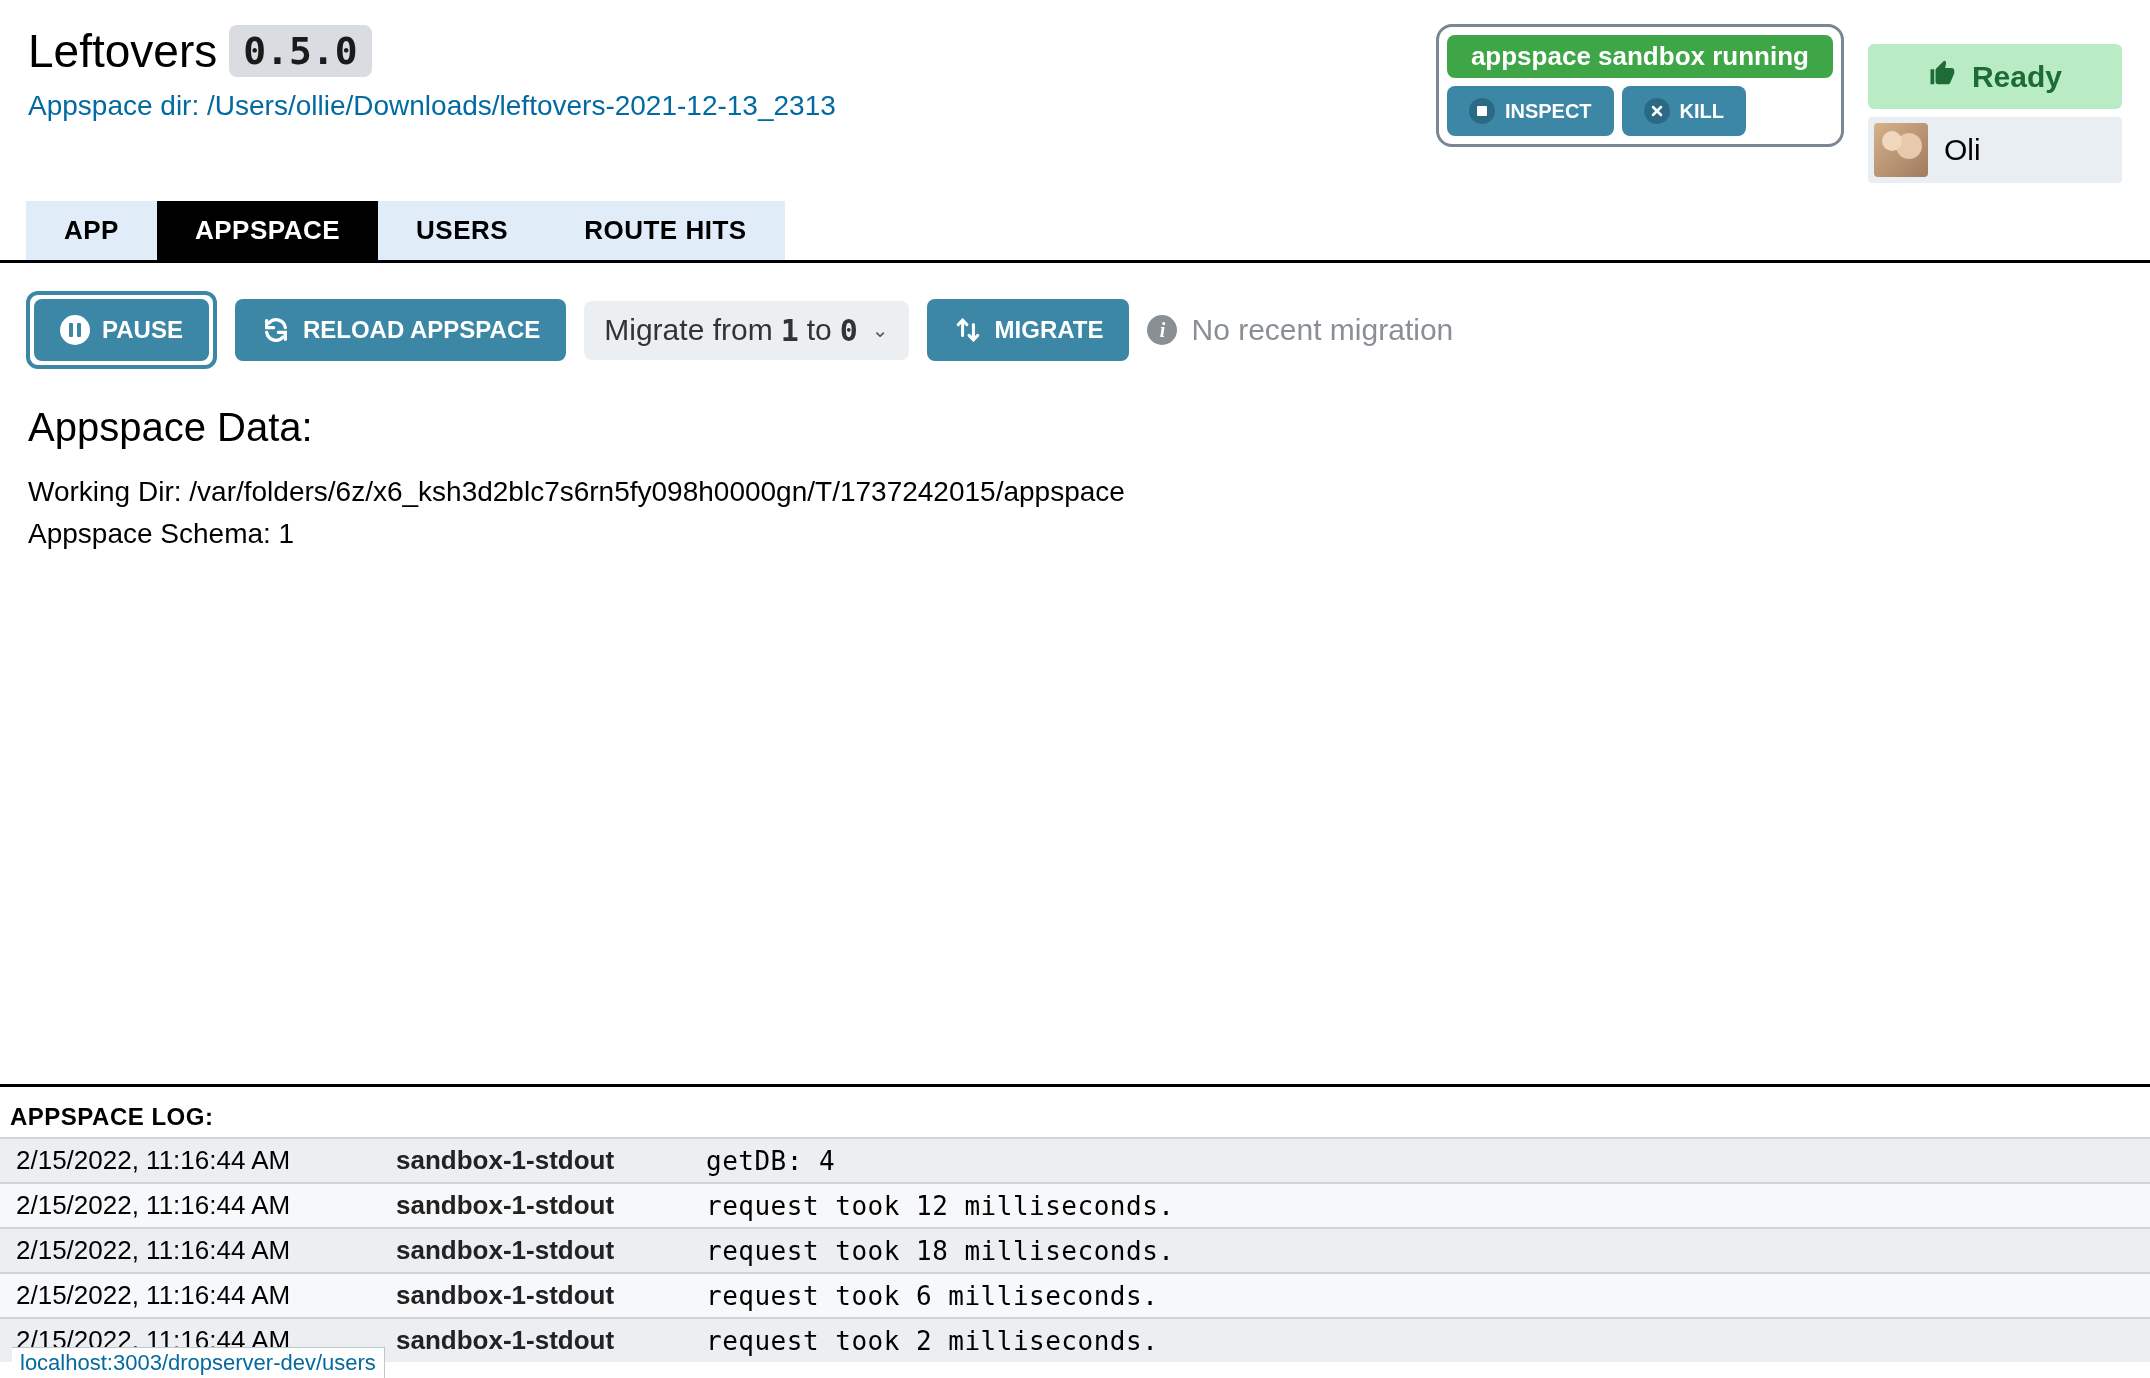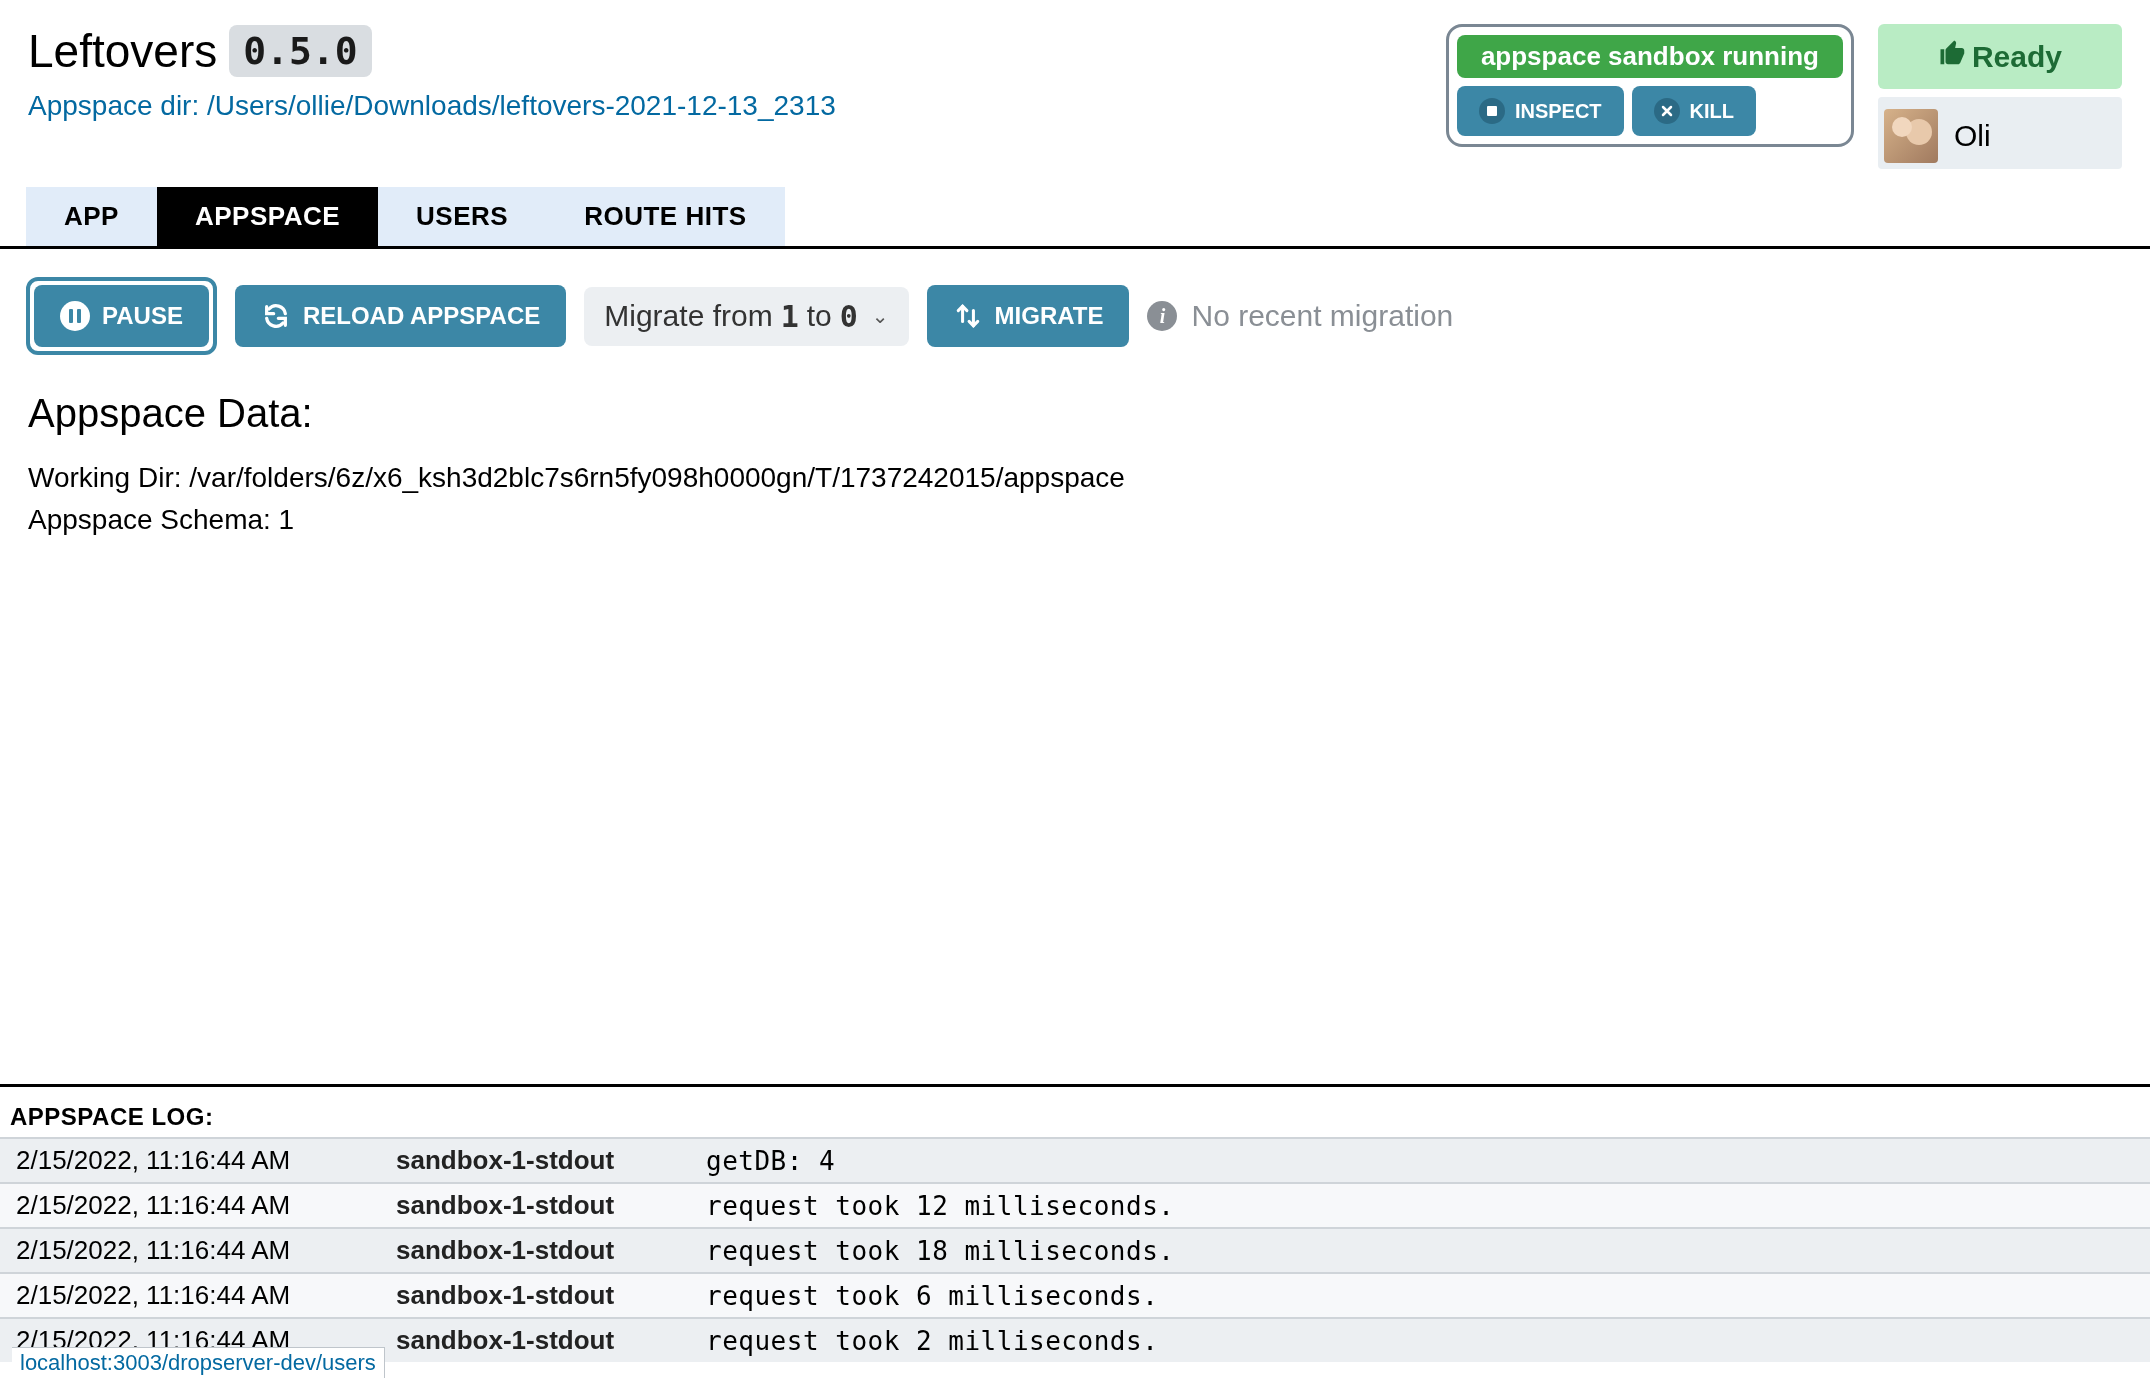--- a/index.html
+++ b/index.html
@@ -82,28 +82,29 @@
   .ready-badge {
     background: #b9ecc4;
     color: #1d6b35;
     border-radius: 6px;
     padding: 14px 60px;
     font-weight: 600;
     font-size: 30px;
     display: flex;
     align-items: center;
     justify-content: center;
-    gap: 4px;
+    gap: 14px;
+    margin-top: 20px;
   }
   .user-chip {
     background: #e9eef2;
     border-radius: 4px;
     display: flex;
     align-items: center;
-    padding: 12px 14px 6px 6px;
+    padding: 6px 14px 6px 6px;
     gap: 16px;
     font-size: 30px;
     font-weight: 500;
   }
   .avatar {
     width: 54px; height: 54px;
     background: linear-gradient(135deg,#d6b28a,#a07a5f);
     border-radius: 4px;
     display:inline-block;
     position:relative;

